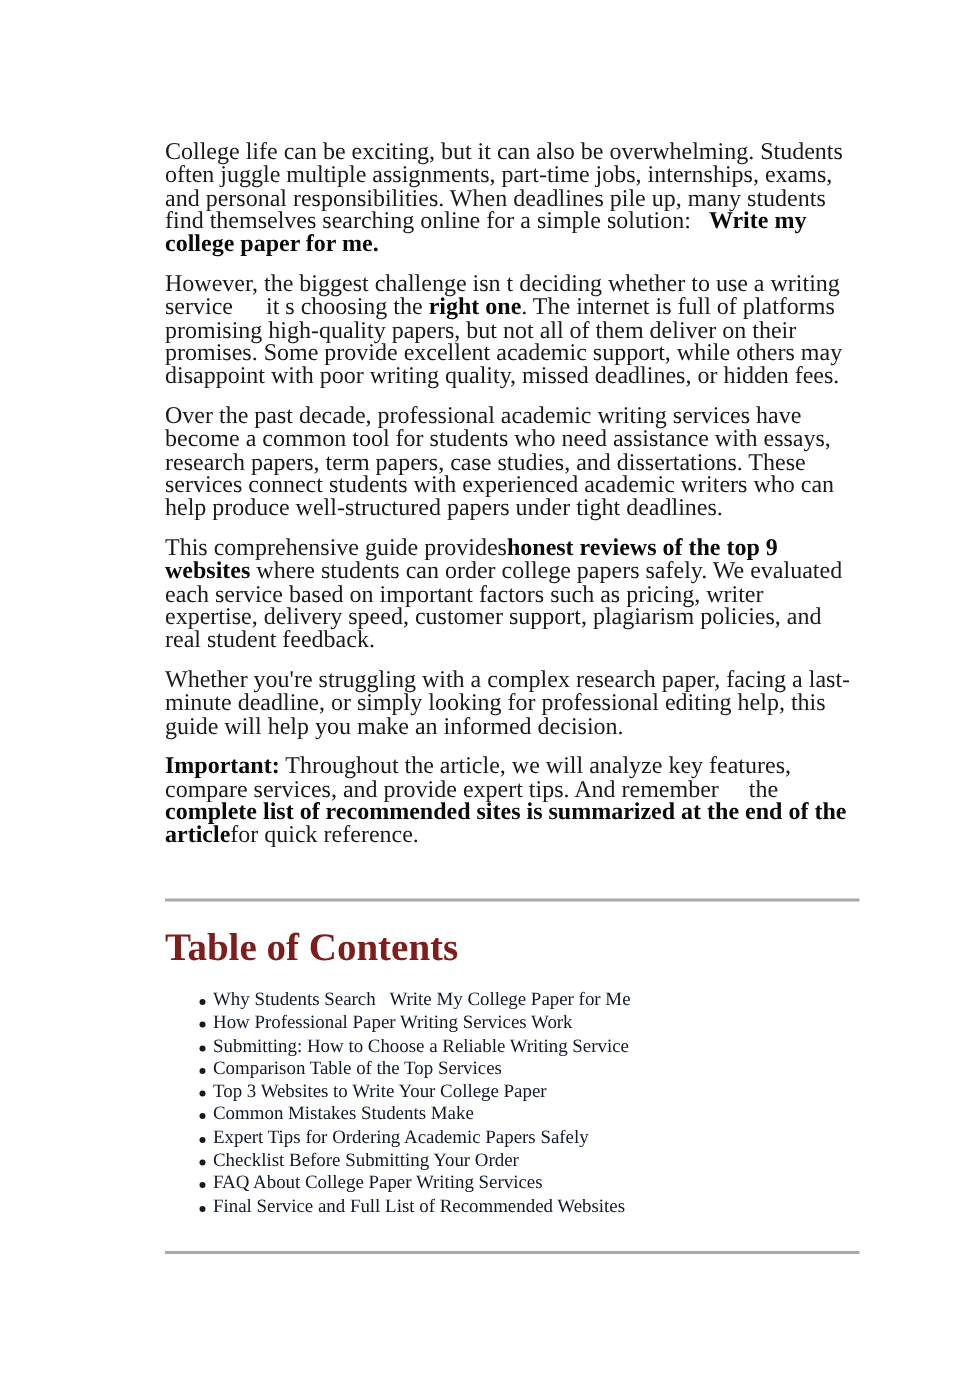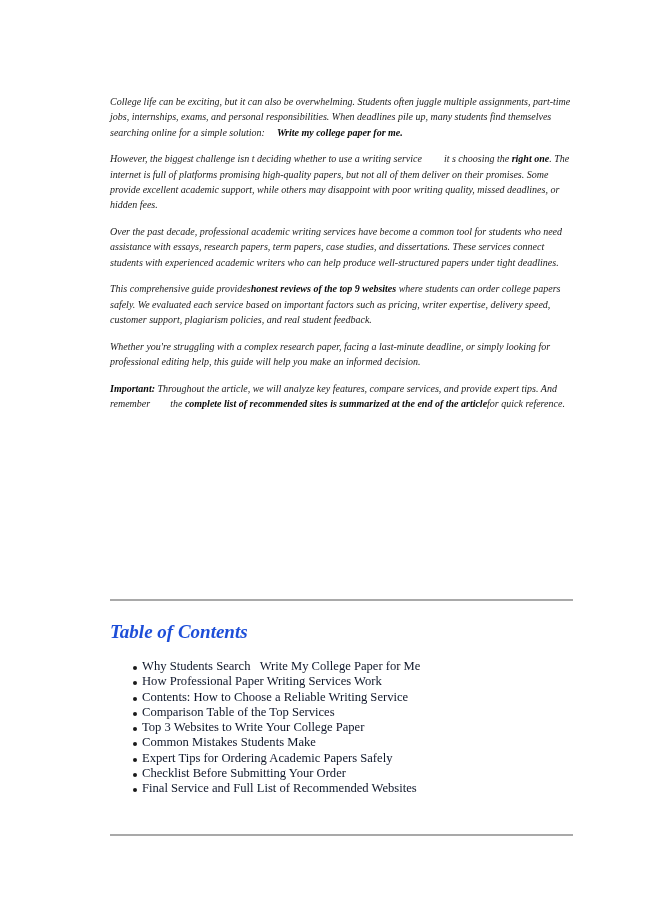--- a/index.html
+++ b/index.html
@@ -24,25 +24,24 @@
     h1 {
       font-family: "Liberation Serif", "DejaVu Serif", serif;
       font-weight: bold;
       font-size: 25.5px;
       line-height: 29px;
       margin: 0 0 16px 0;
       letter-spacing: -0.1px;
       color: #0a0a0a;
     }
     p {
-      font-size: 10px;
+      font-size: 16px;
       line-height: 15.3px;
       margin: 0 0 11.5px 0;
       color: #1a1a1a;
-      font-style: italic;
     }
     p b {
       font-weight: bold;
       color: #0a0a0a;
     }
     .rule {
       height: 2px;
       background: #a9a9a9;
       border: none;
       margin: 0;
@@ -58,24 +57,23 @@
       left: 110px;
       top: 834px;
     }
     h2 {
       position: absolute;
       left: 110px;
       top: 620px;
       margin: 0;
       font-family: "Liberation Serif", "DejaVu Serif", serif;
       font-weight: bold;
-      font-size: 19px;
+      font-size: 26px;
       line-height: 24px;
-      color: #1d4ed8;
-      font-style: italic;
+      color: #7f1d1d;
     }
     ul.toc {
       position: absolute;
       left: 133px;
       top: 659px;
       margin: 0;
       padding: 0;
       list-style: none;
     }
     ul.toc li {
@@ -124,22 +122,23 @@
   </p>
 </div>
 
 <div class="rule r1"></div>
 
 <h2>Table of Contents</h2>
 
 <ul class="toc">
   <li><span class="bullet"></span><span style="white-space:pre">Why Students Search   Write My College Paper for Me</span></li>
   <li><span class="bullet"></span><span>How Professional Paper Writing Services Work</span></li>
-  <li><span class="bullet"></span><span>Contents: How to Choose a Reliable Writing Service</span></li>
+  <li><span class="bullet"></span><span>Submitting: How to Choose a Reliable Writing Service</span></li>
   <li><span class="bullet"></span><span>Comparison Table of the Top Services</span></li>
   <li><span class="bullet"></span><span>Top 3 Websites to Write Your College Paper</span></li>
   <li><span class="bullet"></span><span>Common Mistakes Students Make</span></li>
   <li><span class="bullet"></span><span>Expert Tips for Ordering Academic Papers Safely</span></li>
   <li><span class="bullet"></span><span>Checklist Before Submitting Your Order</span></li>
+  <li><span class="bullet"></span><span>FAQ About College Paper Writing Services</span></li>
   <li><span class="bullet"></span><span>Final Service and Full List of Recommended Websites</span></li>
 </ul>
 
 <div class="rule r2"></div>
 
 </body></html>

